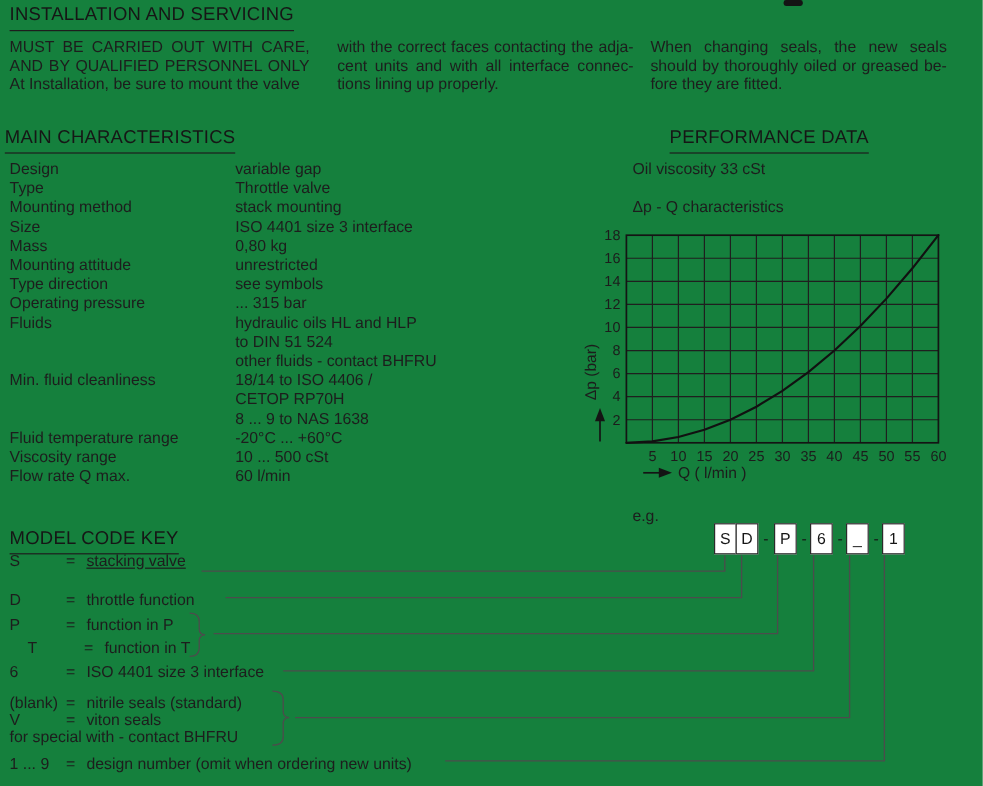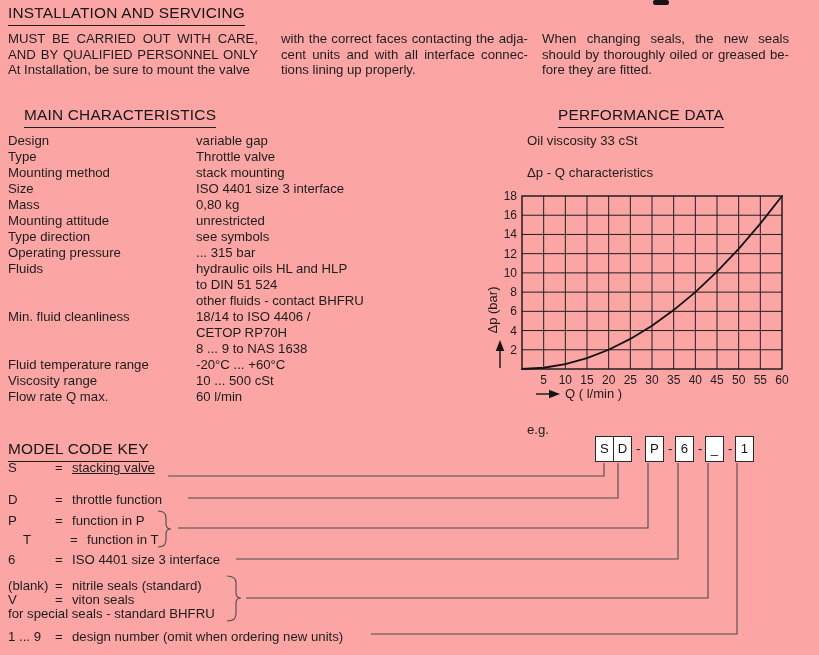--- a/index.html
+++ b/index.html
@@ -1,19 +1,19 @@
 <!DOCTYPE html>
 <html><head>
 <meta charset="utf-8">
 <style>
   html,body{margin:0;padding:0;background:#e8e8e8;}
   .page{
     position:relative;
     width:819px;height:655px;
-    background:#fca5a5;
+    background:#15803d;
     font-family:"Liberation Sans","DejaVu Sans",sans-serif;
     color:#1d1d1d;
     font-size:13.2px;
     overflow:hidden;
   }
   .abs{position:absolute;}
   .heading{
     font-size:15.4px;
     letter-spacing:.2px;
     color:#161616;
@@ -66,21 +66,21 @@
     <div class="jline">with the correct faces contacting the adja-</div>
     <div class="jline">cent units and with all interface connec-</div>
     <div>tions lining up properly.</div>
   </div>
   <div class="abs para" style="left:542px;top:31px;width:247px;">
     <div class="jline">When changing seals, the new seals</div>
     <div class="jline">should by thoroughly oiled or greased be-</div>
     <div>fore they are fitted.</div>
   </div>
 
-  <div class="abs" style="left:24px;top:106px;">
+  <div class="abs" style="left:4px;top:106px;">
     <span class="heading">MAIN CHARACTERISTICS</span>
   </div>
   <div class="abs mc" style="left:8px;top:133px;">
     <div class="mc-row">
       <div class="mc-label">Design</div>
       <div class="mc-value">
           <div>variable gap</div>
         </div>
     </div>
     <div class="mc-row">
@@ -260,21 +260,21 @@
   <div class="mk-row" style="top:552px;">
     <span class="mk-code">6</span><span class="mk-eq">=</span><span>ISO 4401 size 3 interface</span>
   </div>
   <div class="mk-row" style="top:578px;">
     <span class="mk-code">(blank)</span><span class="mk-eq">=</span><span>nitrile seals (standard)</span>
   </div>
   <div class="mk-row" style="top:592px;">
     <span class="mk-code">V</span><span class="mk-eq">=</span><span>viton seals</span>
   </div>
   <div class="mk-row" style="top:606px;">
-    <span>for special seals - standard BHFRU</span>
+    <span>for special with - contact BHFRU</span>
   </div>
   <div class="mk-row" style="top:629px;">
     <span class="mk-code">1 ... 9</span><span class="mk-eq">=</span><span>design number (omit when ordering new units)</span>
   </div>
 
   <svg class="abs" style="left:0;top:430px;" width="819" height="225" viewBox="0 430 819 225">
     <g fill="none" stroke="#4c4c4c" stroke-width="1.1">
       <path d="M168 476 H604 V463"></path>
       <path d="M188 498 H618 V463"></path>
       <path d="M178 528 H648 V463"></path>

